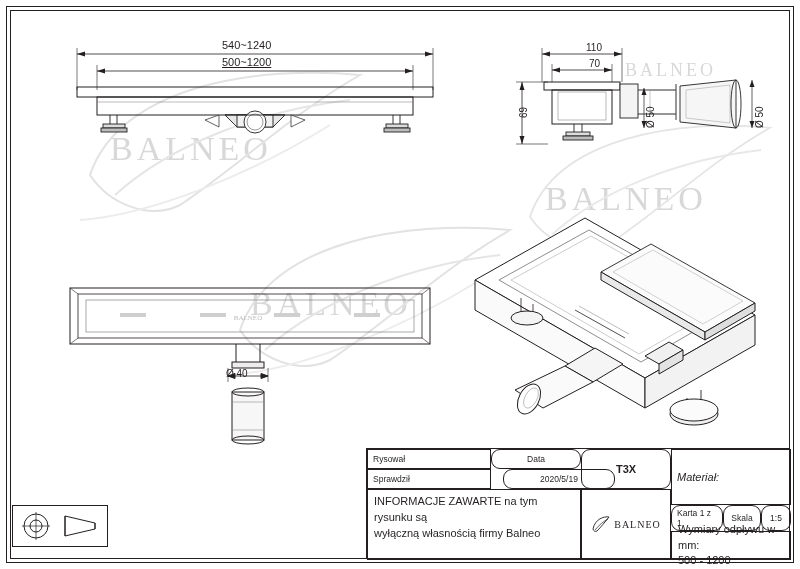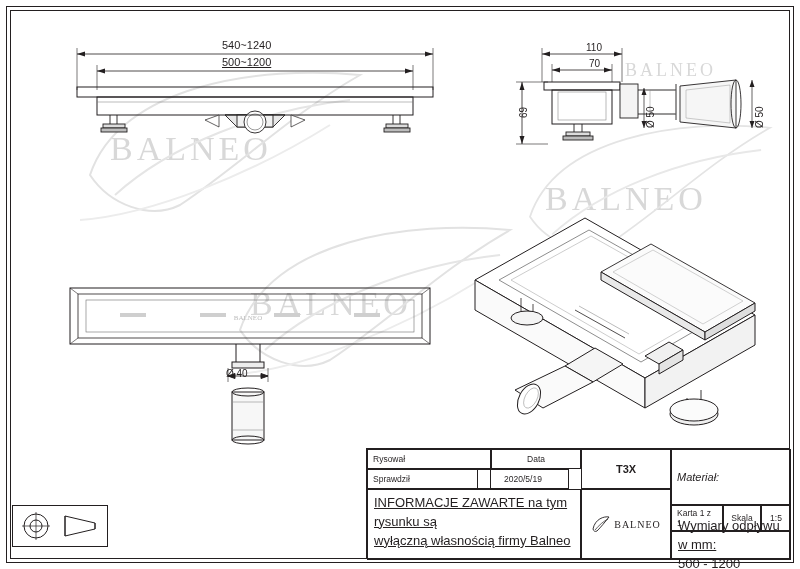--- a/index.html
+++ b/index.html
@@ -71,30 +71,29 @@
     position: absolute;
     box-sizing: border-box;
     border: 1px solid #231f20;
     font-size: 8.5px;
     color: #231f20;
     display: flex;
     align-items: center;
     padding: 0 5px;
     overflow: hidden;
   }
-  .tb-cell.center { justify-content: center; }
+  .tb-cell.center { justify-content: center; border-radius: 9px; }
   .tb-note {
     position: absolute;
     box-sizing: border-box;
     border: 1px solid #231f20;
-    font-size: 13px;
+    font-size: 11px;
     line-height: 1.45;
     color: #231f20;
     padding: 4px 6px;
-    text-decoration: underline;
   }
   .tb-big {
     font-size: 11px;
   }
   .logo-box {
     position: absolute;
     box-sizing: border-box;
     border: 1px solid #231f20;
     display: flex;
     align-items: center;
@@ -330,21 +329,21 @@
       <path d="M190 196 L214 182 L228 190 L204 204 Z" fill="#f0f0f0"></path>
       <path d="M204 204 L204 214 L228 200 L228 190 Z" fill="#e4e4e4"></path>
     </g>
   </svg>
 
   <div class="tb" style="left:366px; top:448px; width:424px; height:111px;">
 
     <div class="tb-cell" style="left:0px; top:0px; width:124px; height:20px;">Rysował</div>
     <div class="tb-cell center" style="left:124px; top:0px; width:90px; height:20px;">Data</div>
     <div class="tb-cell" style="left:0px; top:20px; width:124px; height:20px;">Sprawdził</div>
-    <div class="tb-cell center" style="left:110px; top:20px; width:92px; height:20px;">2020/5/19</div>
+    <div class="tb-cell center" style="left:136px; top:20px; width:112px; height:20px;">2020/5/19</div>
 
     <div class="tb-note" style="left:0px; top:40px; width:214px; height:71px;">
       <div>INFORMACJE ZAWARTE na tym rysunku są</div>
       <div>wyłączną własnością firmy Balneo</div>
     </div>
 
     <div class="tb-cell center tb-big" style="left:214px; top:0px; width:90px; height:40px;font-weight:bold;">T3X</div>
 
     <div class="logo-box" style="left:214px; top:40px; width:90px; height:71px;">
       <svg width="20" height="20" viewBox="0 0 20 20">

